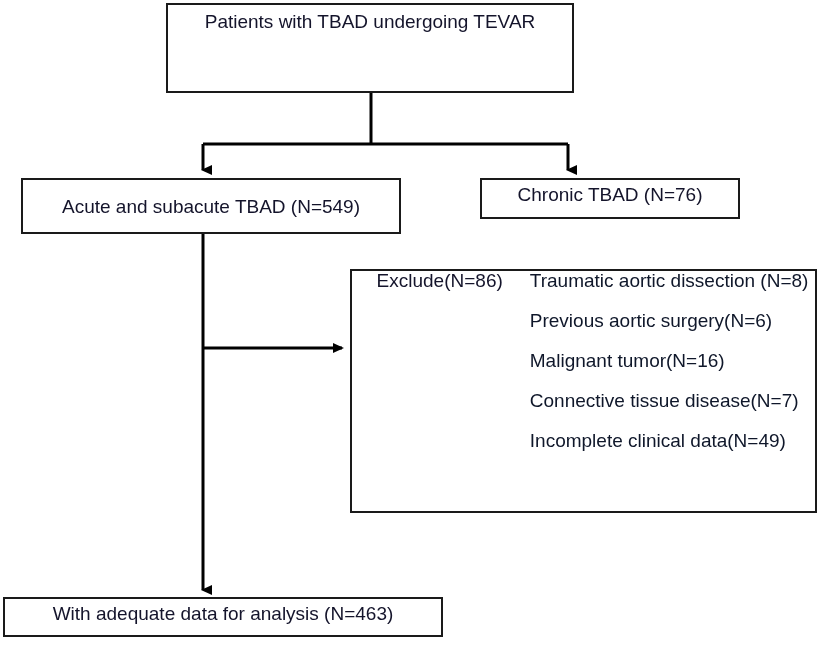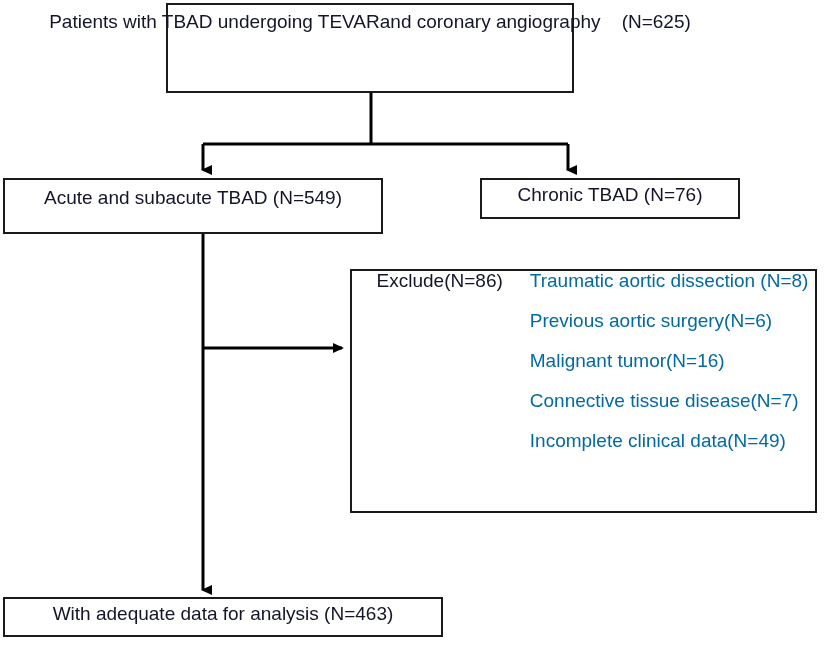--- a/index.html
+++ b/index.html
@@ -42,25 +42,25 @@
   #node-enrolled {
     left: 166px;
     top: 3px;
     width: 408px;
     height: 90px;
     padding: 0 17px;
   }
   #node-enrolled .node-line { line-height: 1.75; }
 
   #node-acute {
-    left: 3px;
+    left: 21px;
     top: 178px;
     width: 380px;
     height: 56px;
-    padding: 3px 19px;
+    padding: 12px 19px;
   }
 
   #node-chronic {
     left: 480px;
     top: 178px;
     width: 260px;
     height: 41px;
     padding: 0 20px;
   }
 
@@ -76,21 +76,21 @@
   .exclude-list {
     margin: 0;
     padding: 0;
     list-style: none;
   }
   .exclude-list li {
     font-size: 19px;
     line-height: 1.0;
     margin: 0 0 21px 27px;
     white-space: pre;
-    color: #0369a1;
+    color: #0f172a;
   }
   .exclude-list li:last-child { margin-bottom: 0; margin-top: 14px; }
   #exclude-heading {
     margin-bottom: 22px;
   }
 
   #node-final {
     left: 3px;
     top: 597px;
     width: 440px;
@@ -118,21 +118,20 @@
     <path d="M203,144 L203,170" stroke="#000000" stroke-width="3" fill="none" marker-end="url(#arrowDown)"></path>
     <path d="M568,144 L568,170" stroke="#000000" stroke-width="3" fill="none" marker-end="url(#arrowDown)"></path>
 
     <path d="M203,234 L203,590" stroke="#000000" stroke-width="3" fill="none" marker-end="url(#arrowDown)"></path>
 
     <path d="M203,348 L342,348" stroke="#000000" stroke-width="3" fill="none" marker-end="url(#arrowRight)"></path>
   </svg>
 
   <div class="node" id="node-enrolled">
     <div class="node-line">Patients with TBAD undergoing TEVAR</div>
-    <div class="node-line">and coronary angiography    (N=625)</div>
   </div>
 
   <div class="node" id="node-acute">
     <div class="node-line">Acute and subacute TBAD (N=549)</div>
   </div>
 
   <div class="node" id="node-chronic">
     <div class="node-line">Chronic TBAD (N=76)</div>
   </div>
 

